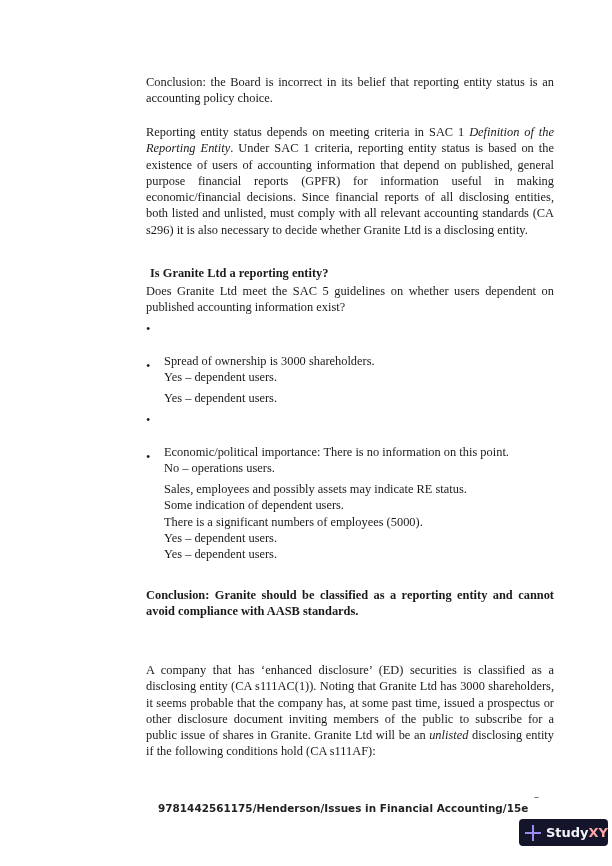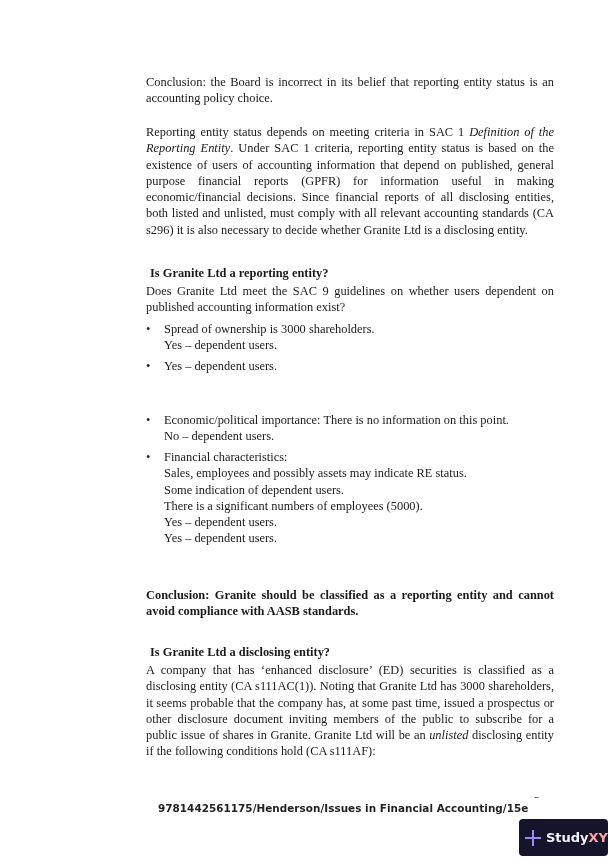--- a/index.html
+++ b/index.html
@@ -4,86 +4,84 @@
 <style>
   html, body { margin:0; padding:0; background:#ffffff; }
   body { width:612px; height:866px; position:relative; overflow:hidden;
          font-family:"Liberation Serif", "DejaVu Serif", serif; color:#1a1a1a; }
   .page { position:absolute; left:16px; top:0; width:612px; height:866px; }
   .p { position:absolute; left:130px; width:408px; font-size:12.4px; line-height:16.3px;
        text-align:justify; margin:0; }
   .h { position:absolute; left:130px; font-size:12.4px; font-weight:bold; margin:4px; }
   .bul { position:absolute; left:130px; width:408px; font-size:12.4px; line-height:16.3px; }
   .bul .dot { position:absolute; left:0; top:0; width:10px; }
-  .bul .body { margin-left:18px; text-align:justify; }
+  .bul .body { margin-left:18px; text-align:justify;margin-top:32px; }
   .bul .line { display:block; }
   em { font-style:italic; }
   .footer-text { position:absolute; left:142px; top:802px; font-family:"DejaVu Sans", sans-serif;
                  font-size:10.4px; color:#222; letter-spacing:0.05px;font-weight:bold; }
   .dash { position:absolute; left:518px; top:791px; font-family:"DejaVu Sans", sans-serif; font-size:10px; color:#444; }
-  .badge { position:absolute; left:503px; top:819px; width:89px; height:37px; background:#14142b;
+  .badge { position:absolute; left:503px; top:819px; width:89px; height:27px; background:#14142b;
            border-radius:4px; display:flex; align-items:center; }
   .badge .plus { position:relative; width:16px; height:16px; margin-left:6px; }
   .badge .plus::before, .badge .plus::after { content:""; position:absolute; background:#9b8cf2; }
   .badge .plus::before { left:7px; top:0; width:2px; height:16px; }
   .badge .plus::after { left:0; top:7px; width:16px; height:2px; }
   .badge .study { font-family:"DejaVu Sans", sans-serif; font-weight:bold; font-size:13px; color:#f4f4f8; margin-left:6px; }
   .badge .xy { font-family:"DejaVu Sans", sans-serif; font-weight:bold; font-size:13px; color:#fca5a5; }
 </style>
 </head>
 <body>
 
 <div class="page">
 
   <p class="p" style="top:74px;">Conclusion: the Board is incorrect in its belief that reporting entity status is an accounting policy choice.</p>
 
   <p class="p" style="top:124px;"><span>Reporting entity status depends on meeting criteria in SAC 1 </span><em>Definition of the Reporting Entity</em><span>. Under SAC 1 criteria, reporting entity status is based on the existence of users of accounting information that depend on published, general purpose financial reports (GPFR) for information useful in making economic/financial decisions. Since financial reports of all disclosing entities, both listed and unlisted, must comply with all relevant accounting standards (CA s296) it is also necessary to decide whether Granite Ltd is a disclosing entity.</span></p>
 
   <h3 class="h" style="top:262px;">Is Granite Ltd a reporting entity?</h3>
 
-  <p class="p" style="top:283px;">Does Granite Ltd meet the SAC 9 guidelines on whether users dependent on published accounting information exist?</p>
+  <p class="p" style="top:283px;">Does Granite Ltd meet the SAC 5 guidelines on whether users dependent on published accounting information exist?</p>
 
   <div class="bul" style="top:321px;">
     <span class="dot">•</span>
     <div class="body">
       <span class="line">Spread of ownership is 3000 shareholders.</span>
       <span class="line">Yes – dependent users.</span>
     </div>
   </div>
 
   <div class="bul" style="top:358px;">
     <span class="dot">•</span>
     <div class="body">
       <span class="line">Yes – dependent users.</span>
     </div>
   </div>
 
   <div class="bul" style="top:412px;">
     <span class="dot">•</span>
     <div class="body">
       <span class="line">Economic/political importance: There is no information on this point.</span>
-      <span class="line">No – dependent users.</span>
+      <span class="line">No – operations users.</span>
     </div>
   </div>
 
   <div class="bul" style="top:449px;">
     <span class="dot">•</span>
     <div class="body">
-      <span class="line">Financial characteristics:</span>
       <span class="line">Sales, employees and possibly assets may indicate RE status.</span>
       <span class="line">Some indication of dependent users.</span>
       <span class="line">There is a significant numbers of employees (5000).</span>
       <span class="line">Yes – dependent users.</span>
       <span class="line">Yes – dependent users.</span>
     </div>
   </div>
 
   <p class="p" style="top:587px;font-weight:bold;">Conclusion: Granite should be classified as a reporting entity and cannot avoid compliance with AASB standards.</p>
 
-  <h3 class="h" style="top:641px;">Is Granite Ltd a disclosing entity?</h3>
 
   <p class="p" style="top:662px;"><span>A company that has ‘enhanced disclosure’ (ED) securities is classified as a disclosing entity (CA s111AC(1)). Noting that Granite Ltd has 3000 shareholders, it seems probable that the company has, at some past time, issued a prospectus or other disclosure document inviting members of the public to subscribe for a public issue of shares in Granite. Granite Ltd will be an </span><em>unlisted</em><span> disclosing entity if the following conditions hold (CA s111AF):</span></p>
 
   <span class="dash">–</span>
   <div class="footer-text">9781442561175/Henderson/Issues in Financial Accounting/15e</div>
 
   <div class="badge">
     <span class="plus"></span>
     <span class="study">Study</span>
       <span class="xy">XY</span>

